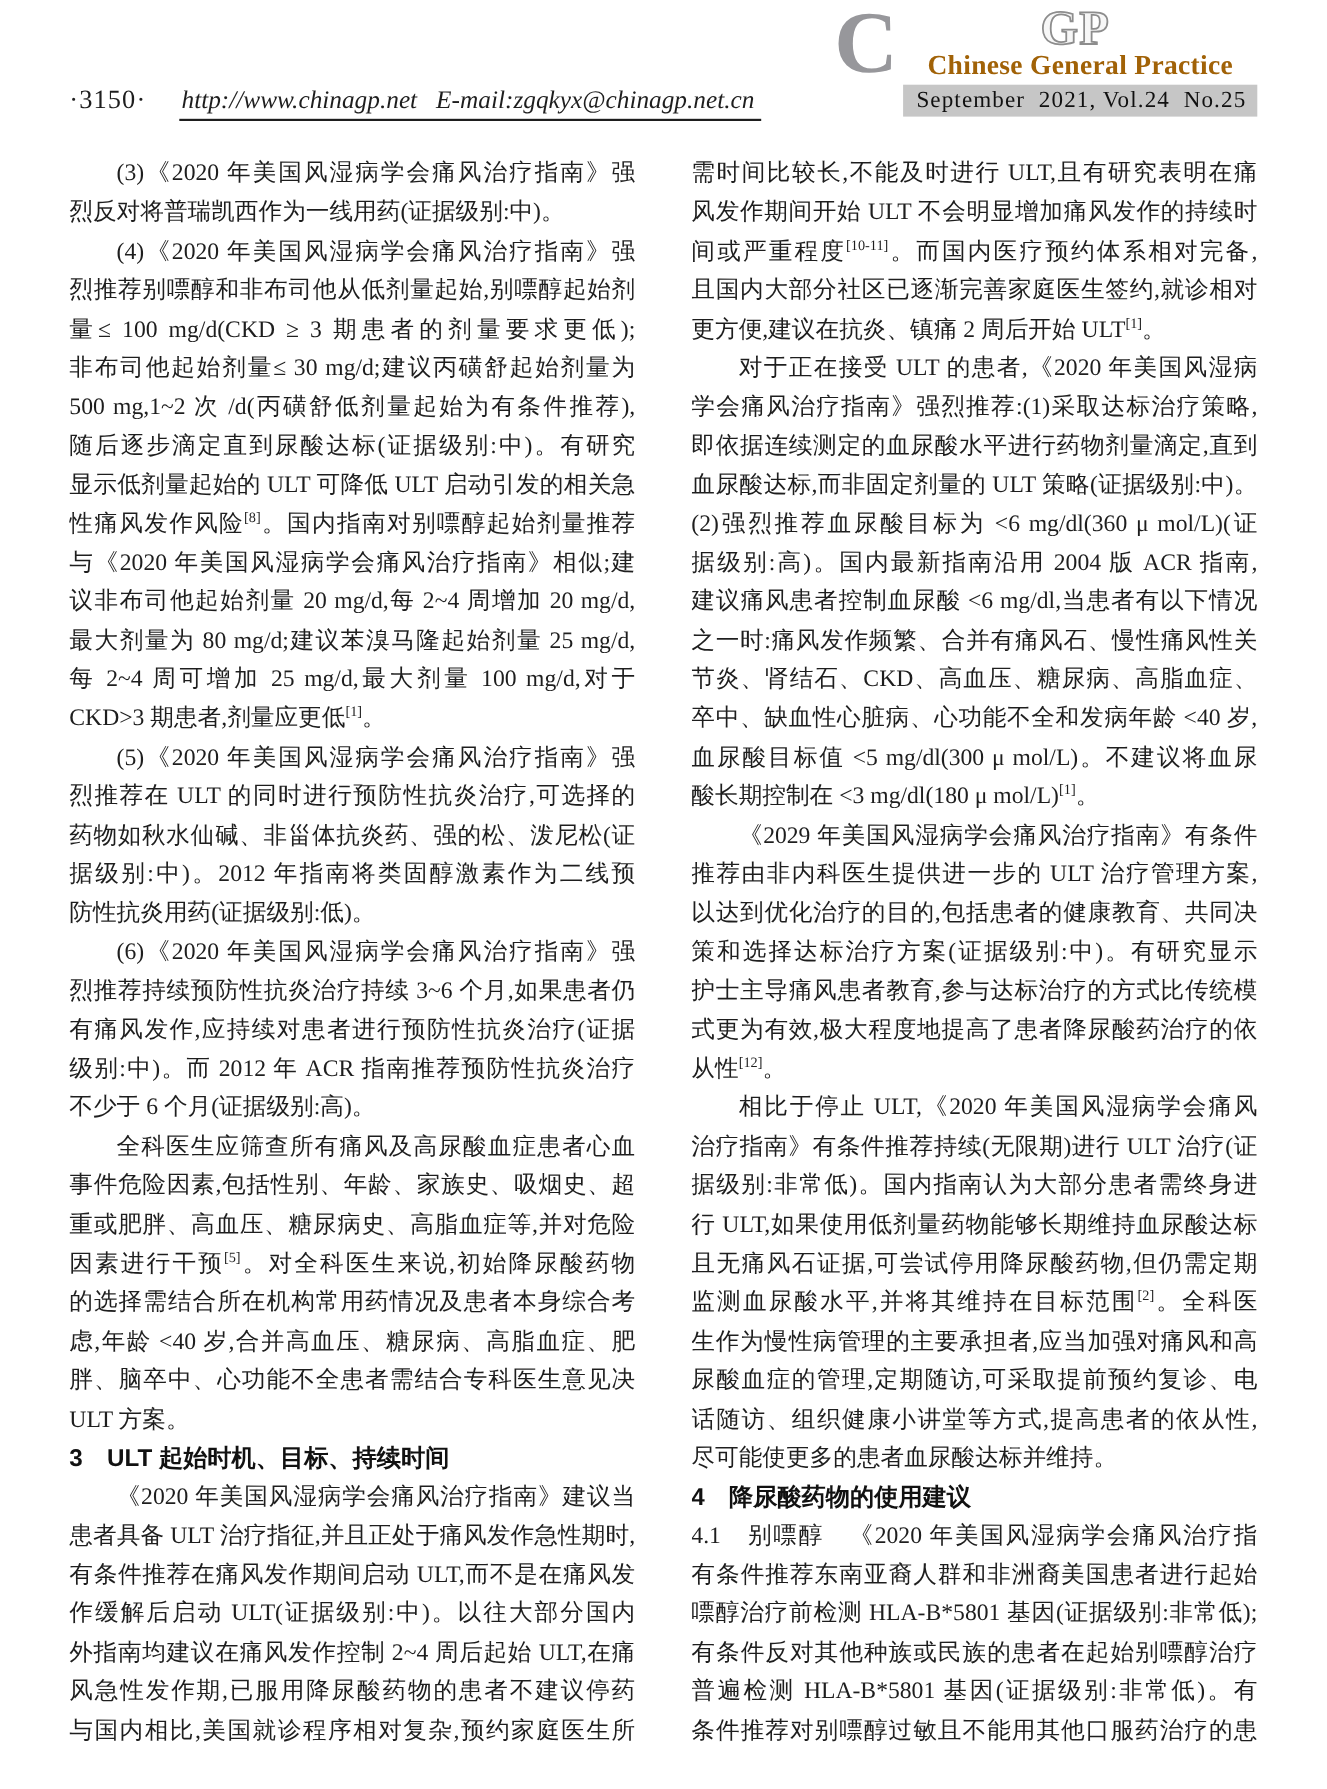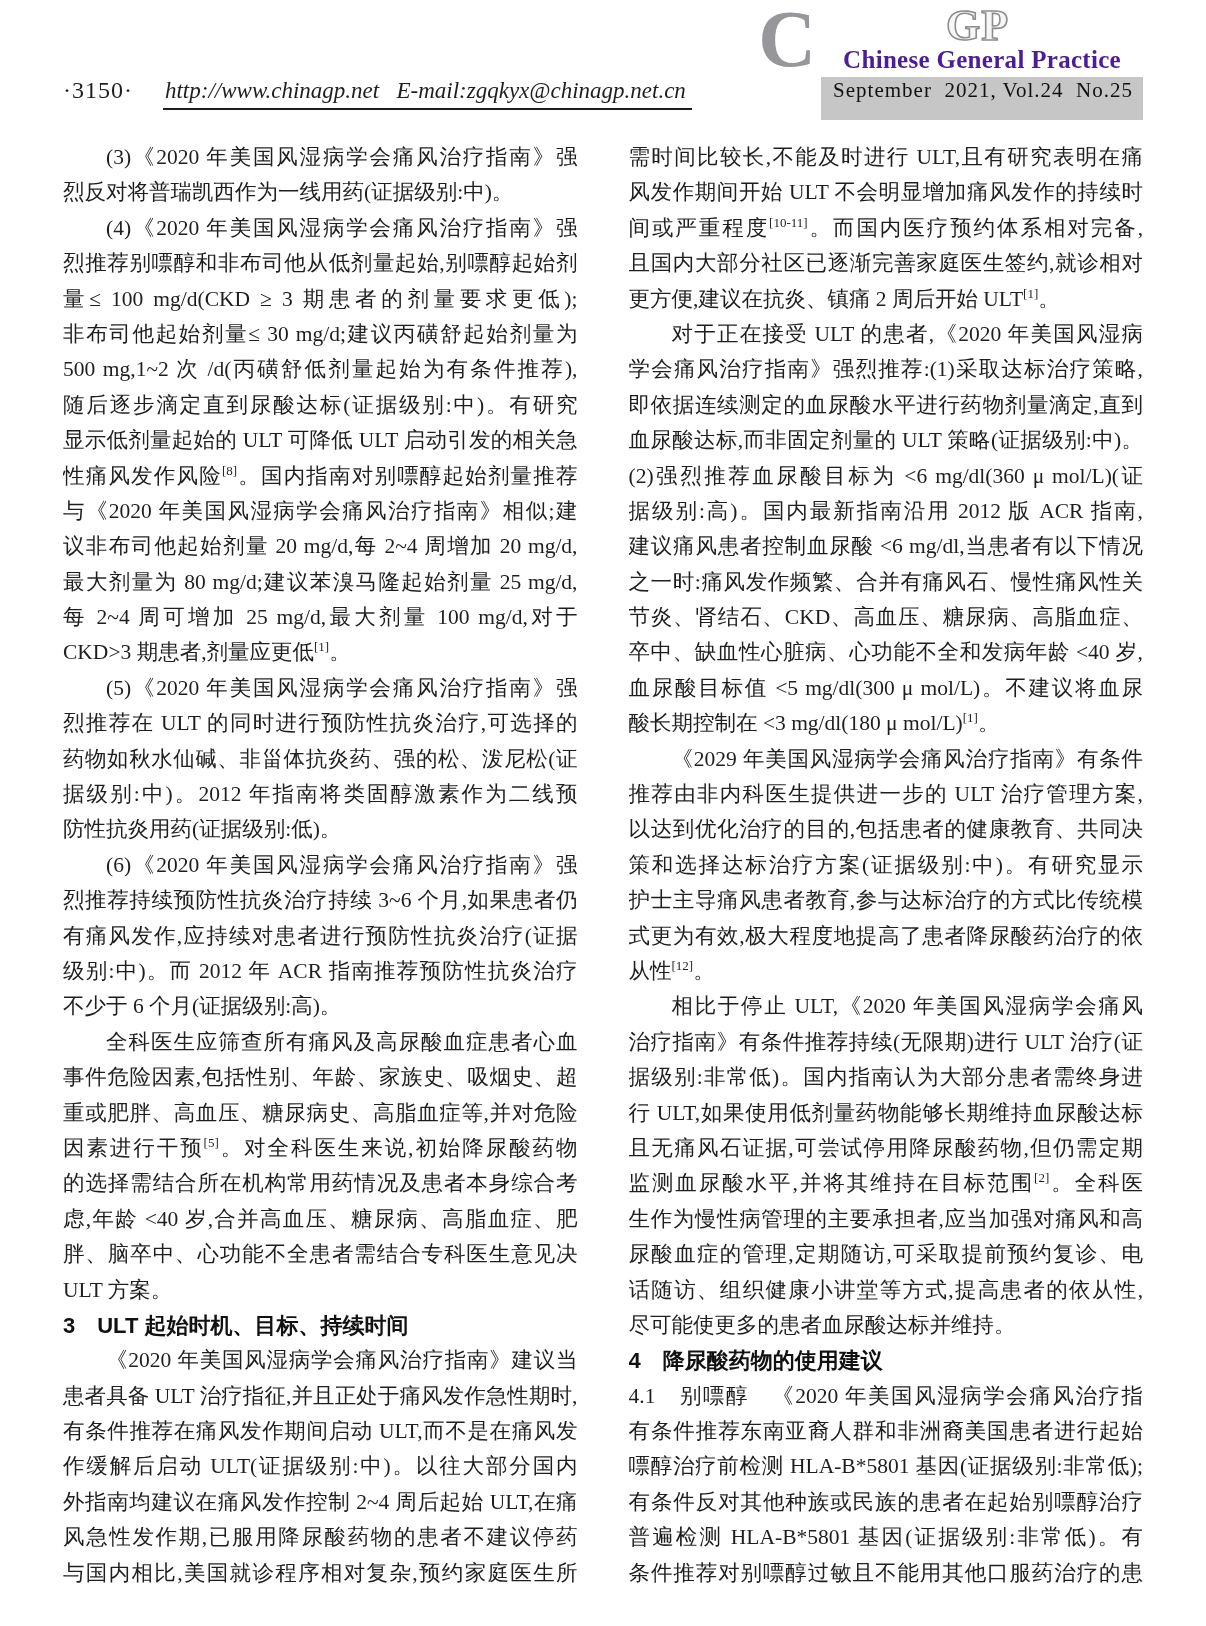--- a/index.html
+++ b/index.html
@@ -21,25 +21,25 @@
   .logo-c{
     font-size:80px;line-height:66px;font-weight:bold;
     color:#97979b;margin-right:5px;
   }
   .logo-right{display:flex;flex-direction:column;}
   .logo-top{display:flex;align-items:center;flex-direction:column;}
   .logo-gp{
     font-size:44px;line-height:40px;font-weight:bold;letter-spacing:1px;
     color:#f7f7f7;-webkit-text-stroke:1.6px #8d8d8d;margin-right:9px;
   }
-  .logo-name{font-size:25px;font-weight:bold;color:#4c1d95;letter-spacing:0.3px;}
+  .logo-name{font-size:25px;font-weight:bold;color:#a16207;letter-spacing:0.3px;}
   .logo-issue{
     background:#c6c6c6;color:#101010;
     font-size:21px;letter-spacing:1px;
-    padding:1px 10px 17px 12px;margin-top:3px;white-space:pre;
+    padding:1px 10px 3px 12px;margin-top:3px;white-space:pre;
   }
   
   .columns{display:flex;gap:51px;justify-content:center;}
   .col{width:516px;}
   .line{
     font-size:21.5px;line-height:35.4px;height:35.4px;overflow:hidden;
     text-align:justify;text-align-last:justify;
   }
   .line.indent{text-indent:2em;}
   .line.end{text-align-last:left;}
@@ -119,21 +119,21 @@
         <div class="line">需时间比较长,不能及时进行 ULT,且有研究表明在痛</div>
         <div class="line">风发作期间开始 ULT 不会明显增加痛风发作的持续时</div>
         <div class="line">间或严重程度<sup>[10-11]</sup>。而国内医疗预约体系相对完备,</div>
         <div class="line">且国内大部分社区已逐渐完善家庭医生签约,就诊相对</div>
         <div class="line end">更方便,建议在抗炎、镇痛 2 周后开始 ULT<sup>[1]</sup>。</div>
         <div class="line indent">对于正在接受 ULT 的患者,《2020 年美国风湿病</div>
         <div class="line">学会痛风治疗指南》强烈推荐:(1)采取达标治疗策略,</div>
         <div class="line">即依据连续测定的血尿酸水平进行药物剂量滴定,直到</div>
         <div class="line">血尿酸达标,而非固定剂量的 ULT 策略(证据级别:中)。</div>
         <div class="line">(2)强烈推荐血尿酸目标为 &lt;6 mg/dl(360 μ mol/L)(证</div>
-        <div class="line">据级别:高)。国内最新指南沿用 2012 版 ACR 指南,</div>
+        <div class="line">据级别:高)。国内最新指南沿用 2004 版 ACR 指南,</div>
         <div class="line">建议痛风患者控制血尿酸 &lt;6 mg/dl,当患者有以下情况</div>
         <div class="line">之一时:痛风发作频繁、合并有痛风石、慢性痛风性关</div>
         <div class="line">节炎、肾结石、CKD、高血压、糖尿病、高脂血症、脑</div>
         <div class="line">卒中、缺血性心脏病、心功能不全和发病年龄 &lt;40 岁,</div>
         <div class="line">血尿酸目标值 &lt;5 mg/dl(300 μ mol/L)。不建议将血尿</div>
         <div class="line end">酸长期控制在 &lt;3 mg/dl(180 μ mol/L)<sup>[1]</sup>。</div>
         <div class="line indent">《2029 年美国风湿病学会痛风治疗指南》有条件</div>
         <div class="line">推荐由非内科医生提供进一步的 ULT 治疗管理方案,</div>
         <div class="line">以达到优化治疗的目的,包括患者的健康教育、共同决</div>
         <div class="line">策和选择达标治疗方案(证据级别:中)。有研究显示</div>

